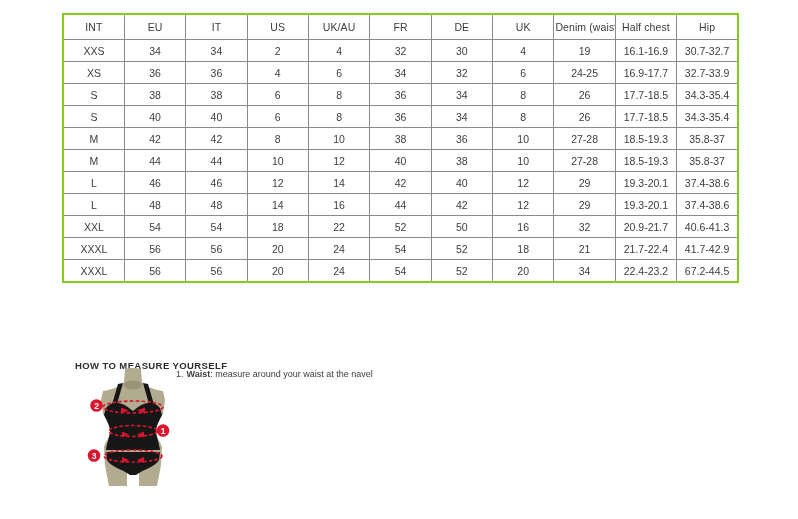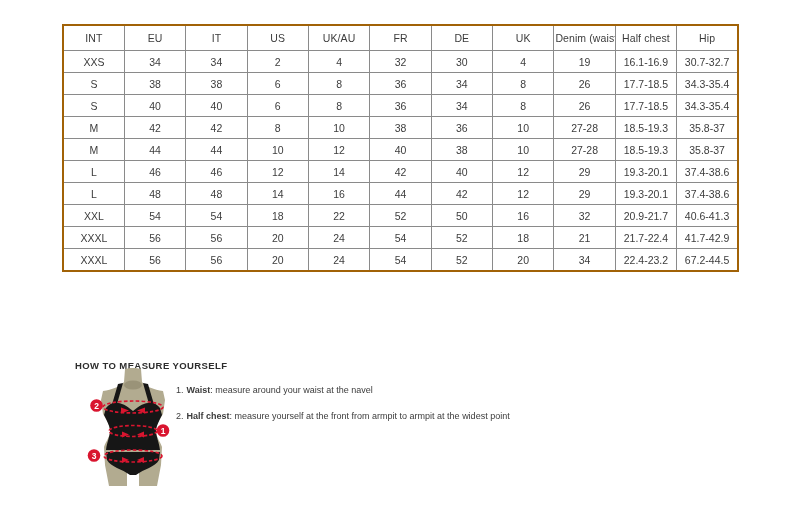--- a/index.html
+++ b/index.html
@@ -13,25 +13,25 @@
     width: 798px;
     height: 519px;
     background: #ffffff;
     overflow: hidden;
   }
 
   
   table.size-table {
     position: absolute;
     left: 62px;
-    top: 24px;
+    top: 13px;
     width: 677px;
     border-collapse: collapse;
     table-layout: fixed;
-    border: 2px solid #a16207;
+    border: 2px solid #84cc16;
   }
   table.size-table th,
   table.size-table td {
     border: 1px solid #8a8a8a;
     text-align: center;
     vertical-align: middle;
     font-size: 10.5px;
     font-weight: normal;
     color: #3c3c3c;
     padding: 0 1px;
@@ -75,21 +75,21 @@
     position: absolute;
     left: 176px;
     top: 370px;
     margin: 0;
     padding: 0;
     list-style: none;
     font-size: 9px;
     line-height: 9.5px;
     color: #3c3c3c;
   }
-  ol.steps li { margin: 16px 0 6px 0; }
+  ol.steps li { margin: 0 0 6px 0; }
   .step-num { margin-right: 3px; }
   .step-term { font-weight: bold; }
 </style>
 </head>
 <body>
 
 <div class="page">
 
   <table class="size-table">
     <thead>
@@ -115,20 +115,33 @@
           <td>2</td>
           <td>4</td>
           <td>32</td>
           <td>30</td>
           <td>4</td>
           <td>19</td>
           <td>16.1-16.9</td>
           <td>30.7-32.7</td>
         </tr>
         <tr>
+          <td>XS</td>
+          <td>36</td>
+          <td>36</td>
+          <td>4</td>
+          <td>6</td>
+          <td>34</td>
+          <td>32</td>
+          <td>6</td>
+          <td>24-25</td>
+          <td>16.9-17.7</td>
+          <td>32.7-33.9</td>
+        </tr>
+        <tr>
           <td>S</td>
           <td>38</td>
           <td>38</td>
           <td>6</td>
           <td>8</td>
           <td>36</td>
           <td>34</td>
           <td>8</td>
           <td>26</td>
           <td>17.7-18.5</td>
@@ -282,16 +295,15 @@
       <circle cx="87" cy="63.5" r="6.3" fill="#d9152f"></circle>
       <text class="badge-num" x="87" y="66.5">1</text>
 
       <circle cx="18" cy="88.5" r="6.3" fill="#d9152f"></circle>
       <text class="badge-num" x="18" y="91.5">3</text>
     </svg>
   </div>
 
   <ol id="steps" class="steps">
       <li><span class="step-num">1.</span><span class="step-term">Waist</span><span class="step-text">: measure around your waist at the navel</span></li>
-      <li><span class="step-num">2.</span><span class="step-term">Half chest</span><span class="step-text">: measure yourself at the front from armpit to armpit at the widest point</span></li>
     </ol>
 
 </div>
 
 </body></html>

